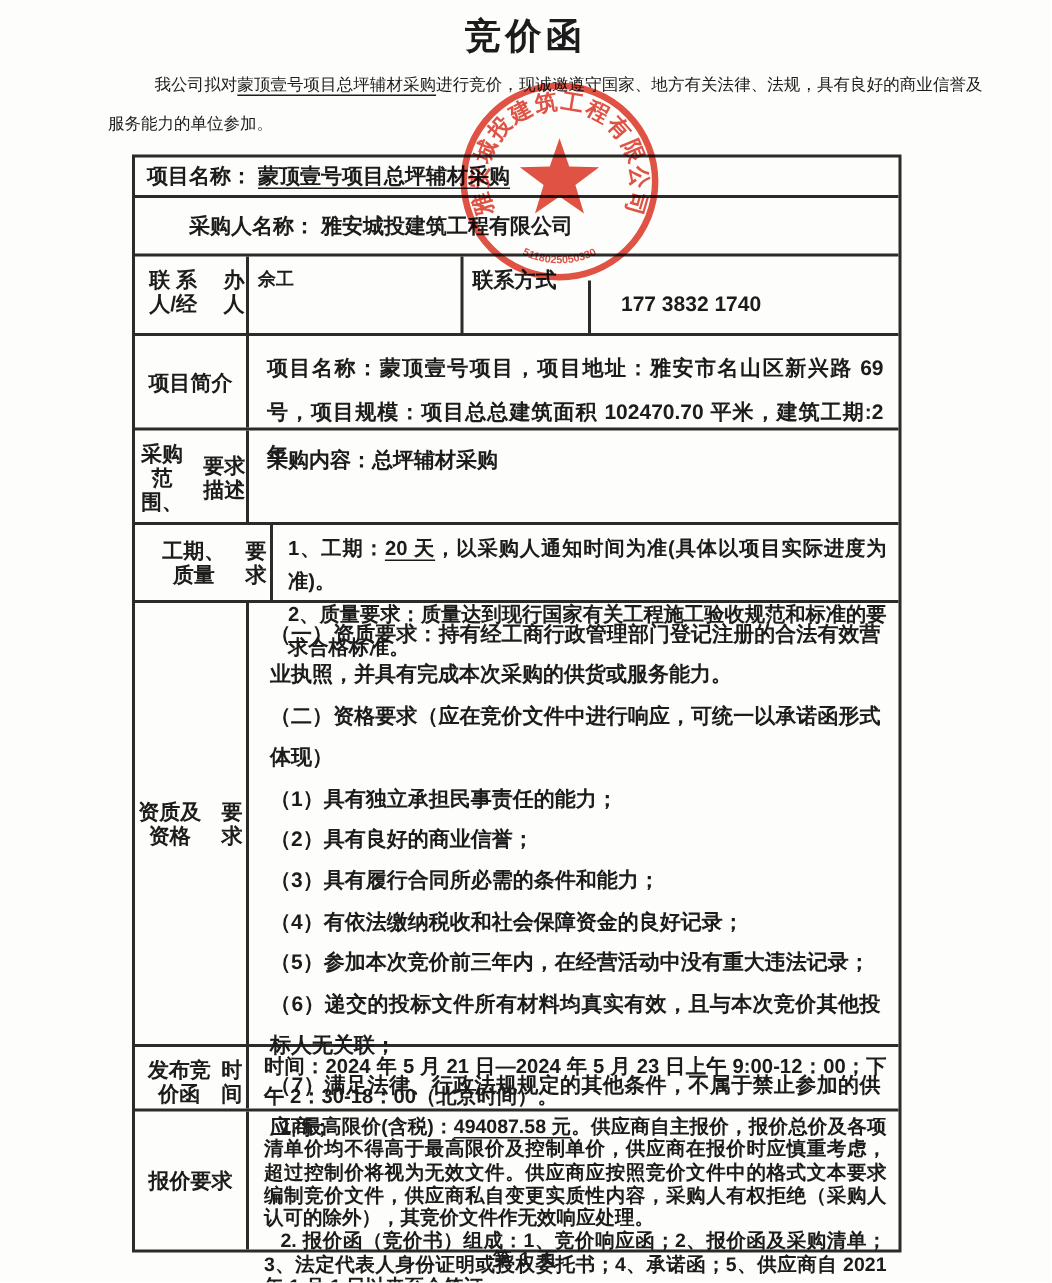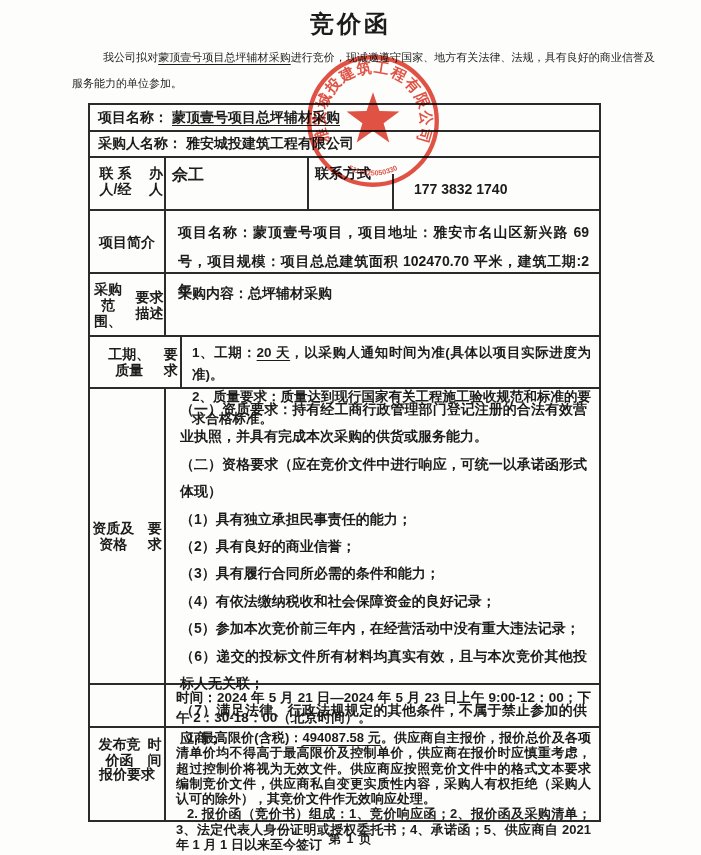--- a/index.html
+++ b/index.html
@@ -28,29 +28,29 @@
   .td { border-left:2px solid #2b2b2b; }
   .tr .td:first-child { border-left:none; }
   .lbl {
     width:74px; flex:0 0 74px; font-weight:700; font-size:14px;
     display:flex; flex-direction:row; justify-content:center;
     align-items:center; gap:9px; line-height:16px; text-align:center;
   }
   .lbl.top-left { align-items:flex-start; justify-content:flex-start;
     padding:7px 0 0 6px; gap:13px; }
   .content { flex:1; font-size:14px; font-weight:600; text-align:justify; }
-  .r1 { height:27px; } .r2 { height:26px; } .r3 { height:53px; }
+  .r1 { height:27px; } .r2 { height:39px;padding-left:28px; } .r3 { height:53px; }
   .r4 { height:63px; } .r5 { height:63px; } .r6 { height:52px;padding-left:16px; }
   .r7 { height:296px; } .r8 { height:43px; } .r9 { height:92px; }
   .single-cell {
     flex:1; display:flex; align-items:center; padding:0 8px;
     font-size:14px; font-weight:700;
   }
   .single-cell .val { margin-left:4px; }
-  .cell-name { width:143px; flex:0 0 143px; padding:7px 6px; font-size:16px; font-weight:700; }
+  .cell-name { width:143px; flex:0 0 143px; padding:7px 6px; font-size:12px; font-weight:700; }
   .cell-mlabel { width:85px; flex:0 0 85px; padding:7px 6px; font-size:14px; font-weight:700; }
   .cell-phone { flex:1; padding:7px 20px; font-size:14px; font-weight:600;margin-top:16px; }
   .c4 { padding:7px 10px 0 12px; line-height:29px; }
   .c5 { padding:11px 10px 0 12px; }
   .c6 { padding:5px 8px 0 10px; line-height:22px; font-size:13.5px; }
   .c7 { padding:7px 12px 0 14px; }
   .c7 p { line-height:27.4px; }
   .c8 { padding:3px 8px 0 10px; line-height:20px; font-size:13.5px; }
   .c9 { padding:2px 8px 0 10px; line-height:15.3px; font-size:13px; }
   .c9 p { text-indent:11px; }
@@ -134,21 +134,21 @@
         <p>（2）具有良好的商业信誉；</p>
         <p>（3）具有履行合同所必需的条件和能力；</p>
         <p>（4）有依法缴纳税收和社会保障资金的良好记录；</p>
         <p>（5）参加本次竞价前三年内，在经营活动中没有重大违法记录；</p>
         <p>（6）递交的投标文件所有材料均真实有效，且与本次竞价其他投标人无关联；</p>
         <p>（7）满足法律、行政法规规定的其他条件，不属于禁止参加的供应商；</p>
       </div>
     </div>
 
     <div class="tr r8">
-      <div class="td lbl top-left" style="gap:2px;margin-top:44px;">
+      <div class="td lbl top-left" style="gap:2px;">
         <span>发布竞价函</span>
         <span>时间</span>
       </div>
       <div class="td content c8">时间：2024 年 5 月 21 日—2024 年 5 月 23 日上午 9:00-12：00；下午 2：30-18：00（北京时间）。</div>
     </div>
 
     <div class="tr r9">
       <div class="td lbl">报价要求</div>
       <div class="td content c9">
         <p><span>1. 最高限价(含税)：</span><span class="u">494087.58 元</span><span>。供应商自主报价，报价总价及各项清单价均不得高于最高限价及控制单价，供应商在报价时应慎重考虑，超过控制价将视为无效文件。供应商应按照竞价文件中的格式文本要求编制竞价文件，供应商私自变更实质性内容，采购人有权拒绝（采购人认可的除外），其竞价文件作无效响应处理。</span></p>

